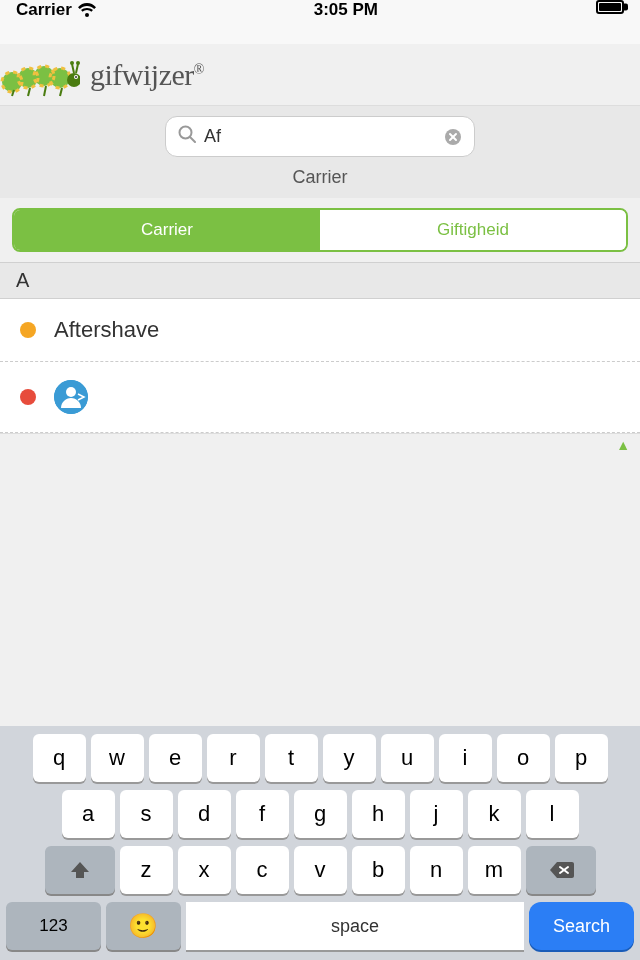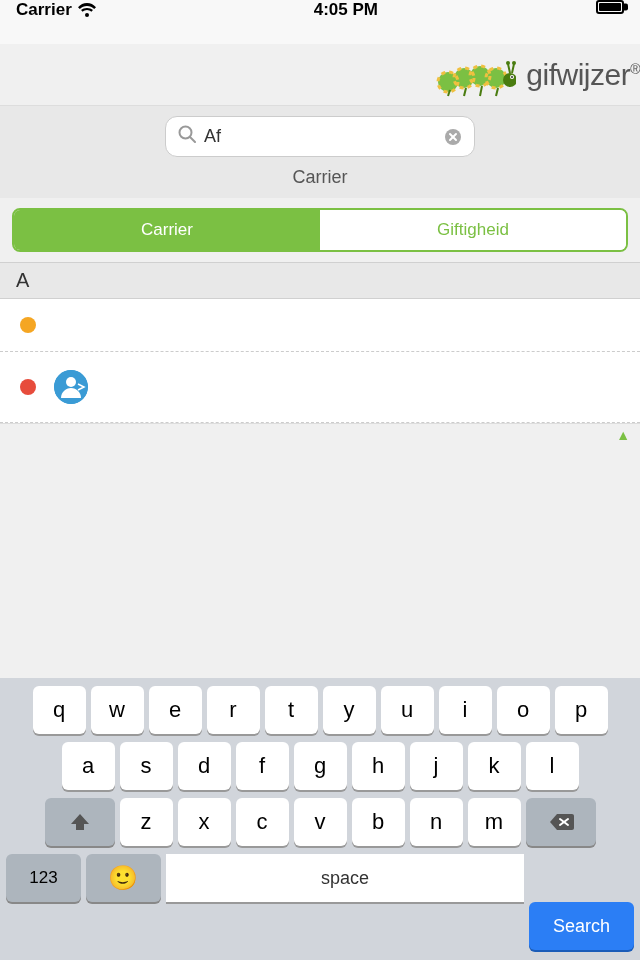--- a/index.html
+++ b/index.html
@@ -66,23 +66,24 @@
       background: #000;
       border-radius: 1px;
     }
 
     
     .app-header {
       height: 62px;
       background: #f0f0f0;
       display: flex;
       align-items: center;
-      justify-content: flex-end;
+      justify-content: flex-start;
       border-bottom: 1px solid #ddd;
       position: relative;
+      font-family: Liberation Serif, serif;
     }
     .app-logo {
       display: flex;
       align-items: center;
       gap: 10px;
     }
     .caterpillar-logo {
       width: 80px;
       height: 45px;
     }
@@ -281,21 +282,21 @@
     }
 
     
     .keyboard-bottom {
       display: flex;
       gap: 5px;
       padding: 0 3px;
       margin-bottom: 6px;
     }
     .key-123 {
-      width: 75px;
+      width: 95px;
       height: 48px;
       background: #adb5bd;
       border-radius: 6px;
       display: flex;
       align-items: center;
       justify-content: center;
       font-size: 17px;
       cursor: pointer;
       box-shadow: 0 2px 0 #888;
       flex-shrink: 0;
@@ -323,52 +324,51 @@
       justify-content: center;
       font-size: 18px;
       color: #333;
       cursor: pointer;
       box-shadow: 0 2px 0 #999;
     }
     .key-search {
       width: 105px;
       height: 48px;
       background: #2b7ef5;
-      border-radius: 6px;
+      border-radius: 12px;
       display: flex;
       align-items: center;
       justify-content: center;
       font-size: 18px;
       color: #fff;
       cursor: pointer;
       box-shadow: 0 2px 0 #1a5cb8;
       flex-shrink: 0;
       font-weight: 500;
-      margin-top: 48px;
     }
 
     
     .badge-svg {
       width: 34px;
       height: 34px;
     }
   </style>
 </head>
 <body>
 
 <div class="status-bar">
   <div class="status-left">
     <span>Carrier</span>
     <svg width="18" height="14" viewBox="0 0 18 14">
       <path d="M9 3C6.2 3 3.7 4.1 1.8 6L0 4.2C2.4 1.6 5.5 0 9 0s6.6 1.6 9 4.2L16.2 6C14.3 4.1 11.8 3 9 3z" fill="#000"></path>
       <path d="M9 7c-1.7 0-3.2.7-4.3 1.8L3 7.1C4.5 5.8 6.6 5 9 5s4.5.8 6 2.1l-1.7 1.7C12.2 7.7 10.7 7 9 7z" fill="#000"></path>
       <circle cx="9" cy="12" r="2" fill="#000"></circle>
     </svg>
   </div>
-  <div class="status-center">4:05 PM</div>
+  <div class="status-center">3:05 PM</div>
   <div class="status-right">
     <div class="battery-icon">
       <div class="battery-fill"></div>
     </div>
   </div>
 </div>
 
 <div class="app-header">
   <div class="app-logo">
 
@@ -428,20 +428,21 @@
 <div class="segment-control">
   <button class="segment-option active">Carrier</button>
   <button class="segment-option inactive">Giftigheid</button>
 </div>
 
 <div class="section-header">A</div>
 
 <div class="list-container">
   <div class="list-item">
     <div class="dot-indicator dot-orange"></div>
+    <span class="item-name">Aftershave</span>
   </div>
   <div class="list-item">
     <div class="dot-indicator dot-red"></div>
     <div class="item-badge">
 
       <svg class="badge-svg" viewBox="0 0 34 34" fill="none" xmlns="http://www.w3.org/2000/svg">
         <circle cx="17" cy="17" r="17" fill="#3a9bd5"></circle>
 
         <circle cx="17" cy="12" r="5" fill="#fff"></circle>
         <path d="M7 28c0-5.5 4.5-10 10-10s10 4.5 10 10" fill="#fff"></path>

